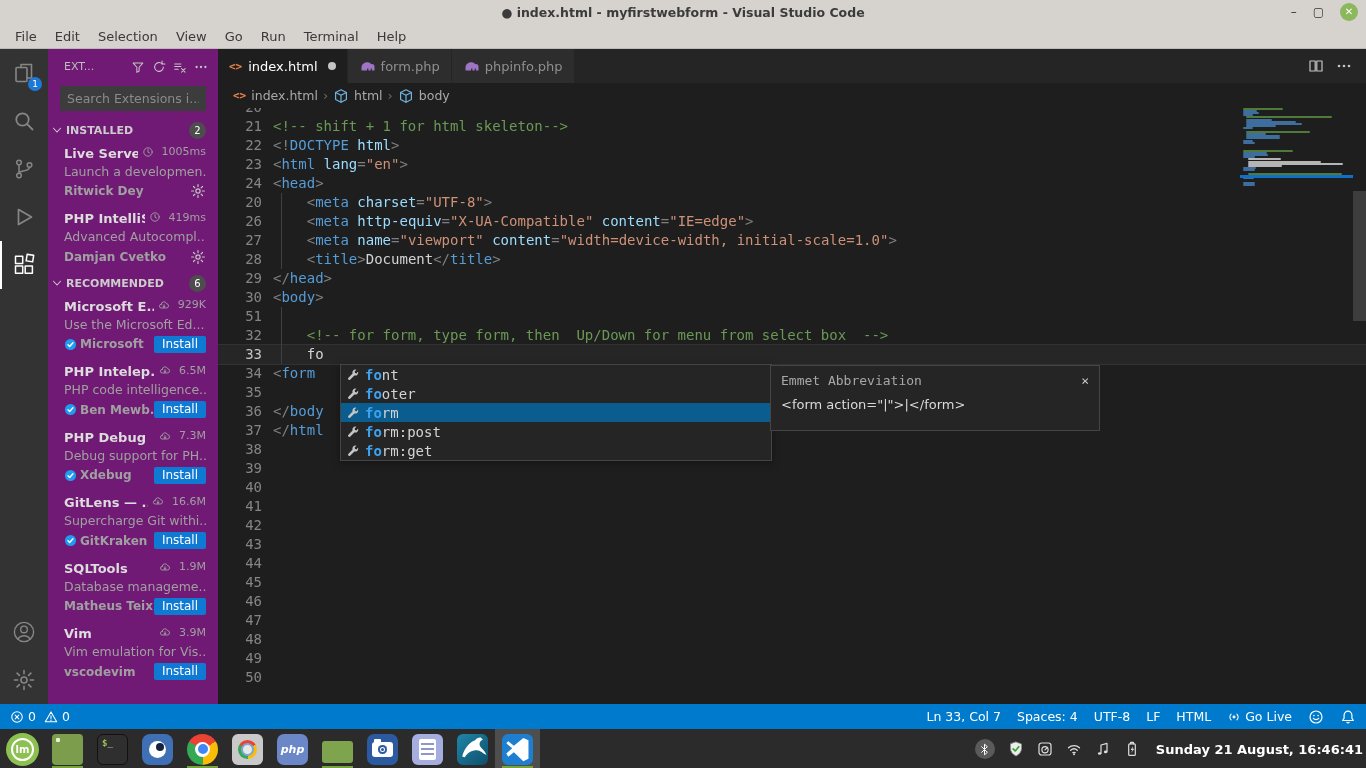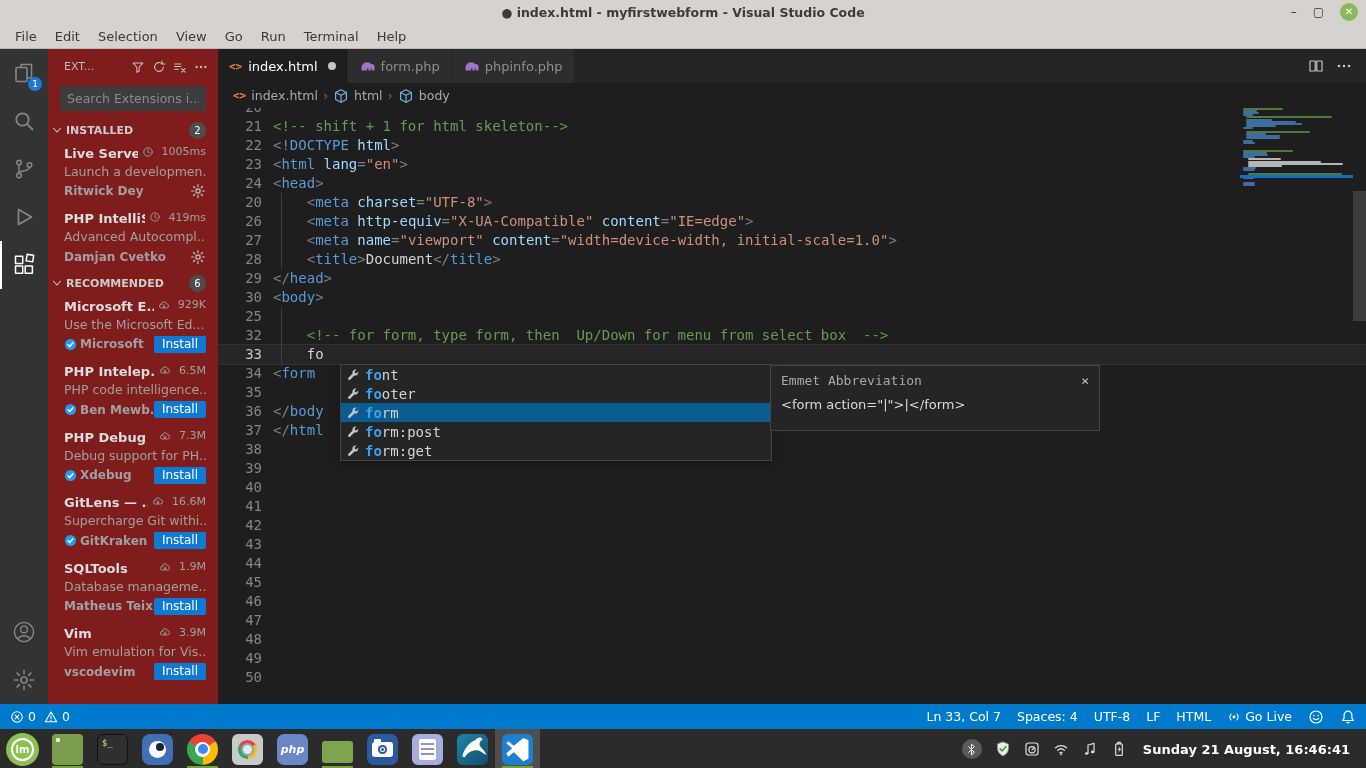--- a/index.html
+++ b/index.html
@@ -21,21 +21,21 @@
   .main{display:flex;height:655px}
 
   .activitybar{width:48px;background:#333333;display:flex;flex-direction:column;align-items:center;flex:none}
   .act{width:48px;height:48px;display:flex;align-items:center;justify-content:center;color:#868686;position:relative}
   .act svg{width:24px;height:24px}
   .act.active{color:#fff;box-shadow:inset 2px 0 0 #fff}
   .act .nbadge{position:absolute;right:6px;bottom:6px;background:#1e79d6;color:#fff;font-size:9px;
                min-width:14px;height:14px;border-radius:8px;display:flex;align-items:center;justify-content:center}
   .act-bottom{margin-top:auto}
 
-  .sidebar{width:170px;background:#7f1d1d;flex:none;overflow:hidden}
+  .sidebar{width:170px;background:#701a75;flex:none;overflow:hidden}
   .sb-head{height:35px;display:flex;align-items:center;padding:0 10px 0 16px;gap:8px}
   .sb-title{font-size:11px;color:#bdbdbd;flex:1;white-space:nowrap;overflow:hidden}
   .sb-actions{display:flex;gap:7px;color:#c5c5c5}
   .sb-actions .ico svg{width:14px;height:14px}
   .searchbox{margin:2px 12px 8px 12px}
   .searchbox input{width:100%;box-sizing:border-box;height:25px;background:#3c3c3c;border:1px solid #3c3c3c;
                    color:#cccccc;font-size:12.5px;padding:0 6px;outline:none;font-family:"DejaVu Sans",sans-serif}
   .searchbox input::placeholder{color:#8b8b8b}
   .sec-head{display:flex;align-items:center;height:22px;padding:0 12px 0 2px;font-size:11px;font-weight:bold;color:#cccccc;gap:2px}
   .sec-head .ico{color:#ccc}.sec-head .ico svg{width:14px;height:14px}
@@ -130,21 +130,21 @@
   .app-camera{background:#2c5aa0;border-radius:7px}
   .app-camera i{width:21px;height:15px;background:#fff;border-radius:3px;position:relative}
   .app-camera i::before{content:"";position:absolute;top:-3px;left:2px;width:7px;height:4px;background:#fff;border-radius:1px}
   .app-camera i::after{content:"";position:absolute;left:6px;top:3px;width:9px;height:9px;border-radius:50%;background:#2c5aa0;box-shadow:inset 0 0 0 2px #2c5aa0,inset 0 0 0 3px #fff}
   .app-doc{background:#a6aee0;border-radius:6px}
   .app-doc i{width:17px;height:21px;background:#fff;border-radius:2px;padding:4px 2px 0 2px;box-sizing:border-box;
              background-image:repeating-linear-gradient(#8f96c9 0 2px,transparent 2px 5px);background-size:13px 14px;background-position:2px 4px;background-repeat:no-repeat}
   .app-mysql{background:linear-gradient(135deg,#1f86a8,#0e4f6b);border-radius:6px}
   .app-vscode{background:#1e7fd0;border-radius:6px}
 
-  .tray{margin-left:auto;display:flex;align-items:center;gap:13px;padding-right:16px}
+  .tray{margin-left:auto;display:flex;align-items:center;gap:13px;padding-right:3px}
   .tray .ico svg{width:16px;height:16px}
   .tray-circle{width:20px;height:20px;border-radius:50%;background:#5a5a5a;display:flex;align-items:center;justify-content:center}
   .tray-circle svg{width:13px;height:13px}
   .clock{font-weight:bold;font-size:13px;color:#fff;margin-left:3px}
 </style>
 </head>
 <body>
 
 <div class="titlebar">
   <span class="title">● index.html - myfirstwebform - Visual Studio Code</span>
@@ -574,21 +574,21 @@
           </div>
           <div class="crow">
             <span class="lnum">29</span>
             <span class="lcode"><span class="tk-p">&lt;/</span><span class="tk-t">head</span><span class="tk-p">&gt;</span></span>
           </div>
           <div class="crow">
             <span class="lnum">30</span>
             <span class="lcode"><span class="tk-p">&lt;</span><span class="tk-t">body</span><span class="tk-p">&gt;</span></span>
           </div>
           <div class="crow">
-            <span class="lnum">25</span>
+            <span class="lnum">51</span>
             <span class="lcode"></span>
           </div>
           <div class="crow">
             <span class="lnum">32</span>
             <span class="lcode"><span class="tk-c">    &lt;!-- for form, type form, then  Up/Down for menu from select box  --&gt;</span></span>
           </div>
           <div class="crow current">
             <span class="lnum">33</span>
             <span class="lcode"><span class="tk-x">    fo</span></span>
           </div>

